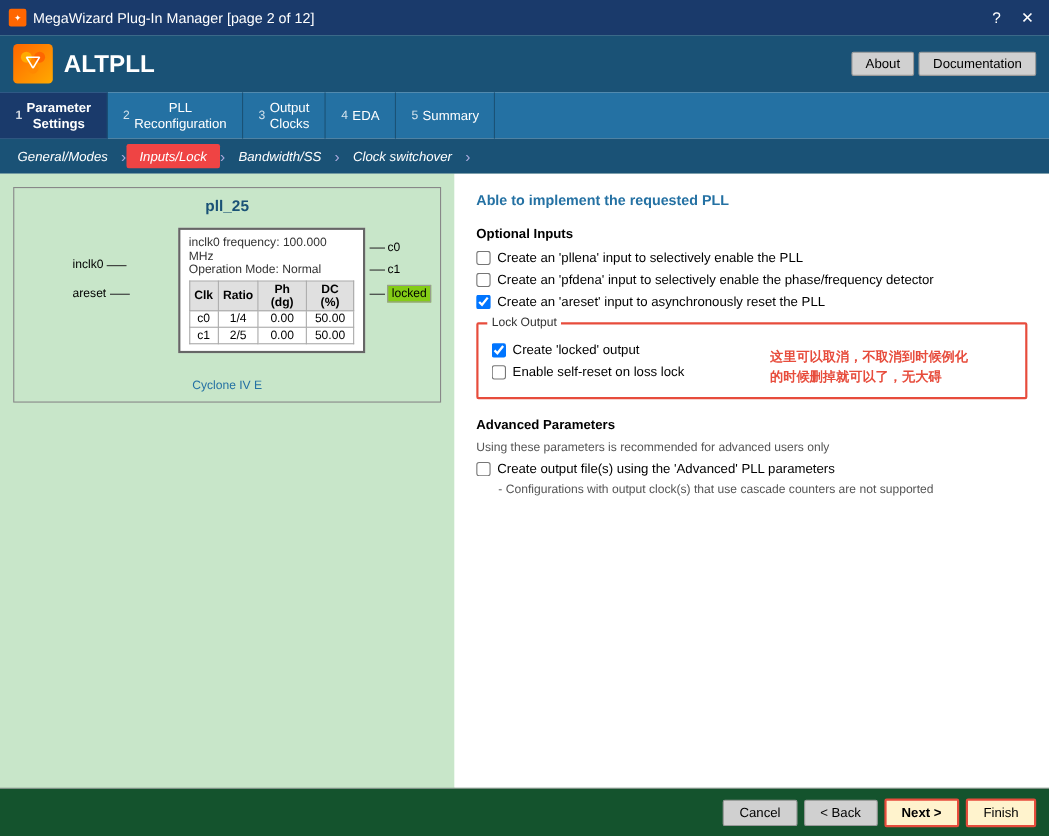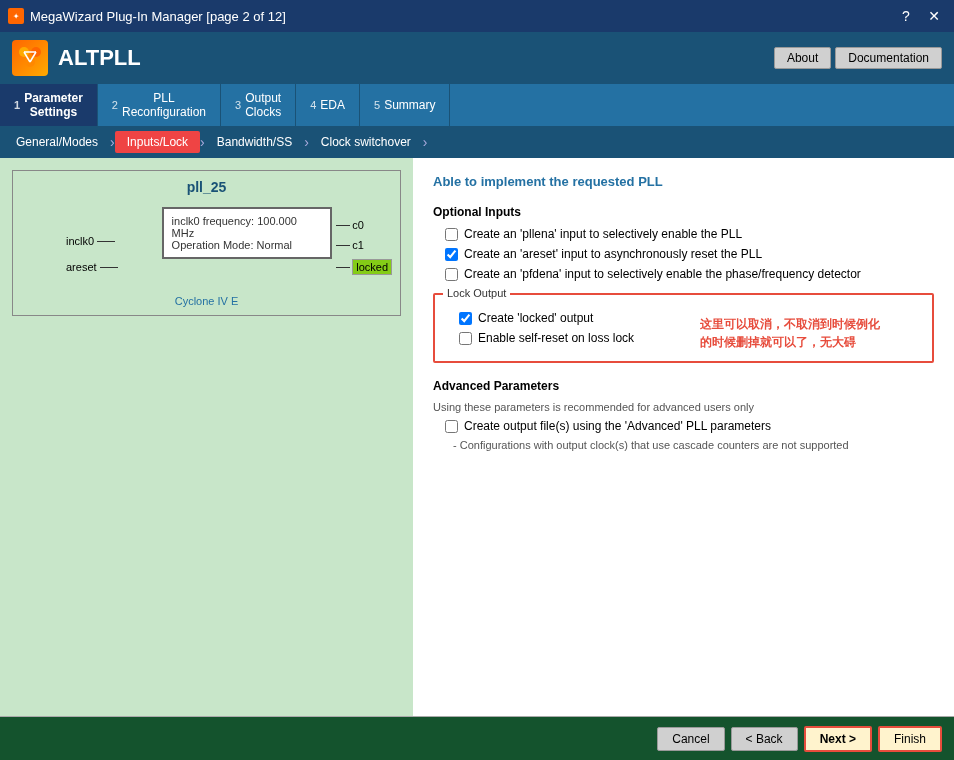--- a/index.html
+++ b/index.html
@@ -69,20 +69,21 @@
       padding: 0 4px;
     }
     .sub-tab {
       display: flex;
       align-items: flex-start;
       padding: 4px 12px;
       cursor: pointer;
       color: white;
       font-size: 12px;
       gap: 4px;
+      font-style: italic;
     }
     .sub-tab.active { background: #ef4444; border-radius: 2px; }
     .sub-arrow { color: #aad; font-size: 14px; }
 
     
     .main-content {
       display: flex;
       background: #c8e6c9;
       height: calc(760px - 32px - 52px - 42px - 32px - 44px);
       min-height: 0;
@@ -165,21 +166,21 @@
     .section-title {
       font-weight: bold;
       margin-bottom: 8px;
       font-size: 12px;
     }
 
     .checkbox-row {
       display: flex;
       align-items: center;
       gap: 6px;
-      margin: 6px 12px;
+      margin: 6px 0;
       font-size: 12px;
     }
     .checkbox-row input[type=checkbox] { margin: 0; }
     .checkbox-row label { cursor: pointer; }
 
     .lock-output-box {
       border: 2px solid #e74c3c;
       border-radius: 2px;
       padding: 10px 12px;
       margin: 12px 0;
@@ -335,20 +336,44 @@
           </div>
           <div class="pll-io-row">
             <span style="font-size:11px;">areset</span>
             <span style="display:inline-block; width:18px; height:1px; background:#333; margin-left:3px; vertical-align:middle;"></span>
           </div>
         </div>
 
         <div class="pll-box">
           <div class="pll-freq">inclk0 frequency: 100.000 MHz</div>
           <div class="pll-mode">Operation Mode: Normal</div>
+          <table class="pll-table">
+            <thead>
+              <tr>
+                <th>Clk</th>
+                <th>Ratio</th>
+                <th>Ph (dg)</th>
+                <th>DC (%)</th>
+              </tr>
+            </thead>
+            <tbody>
+              <tr>
+                <td>c0</td>
+                <td>1/4</td>
+                <td>0.00</td>
+                <td>50.00</td>
+              </tr>
+              <tr>
+                <td>c1</td>
+                <td>2/5</td>
+                <td>0.00</td>
+                <td>50.00</td>
+              </tr>
+            </tbody>
+          </table>
         </div>
 
         <div style="display:flex; flex-direction:column; justify-content:center; padding-top:16px; gap:8px; margin-left:4px;">
           <div style="display:flex; align-items:center; gap:2px;">
             <span style="display:inline-block; width:14px; height:1px; background:#333; vertical-align:middle;"></span>
             <span style="font-size:11px;">c0</span>
           </div>
           <div style="display:flex; align-items:center; gap:2px;">
             <span style="display:inline-block; width:14px; height:1px; background:#333; vertical-align:middle;"></span>
             <span style="font-size:11px;">c1</span>
@@ -368,26 +393,26 @@
 
     <div class="status-text">Able to implement the requested PLL</div>
 
     <div class="section-title">Optional Inputs</div>
 
     <div class="checkbox-row">
       <input type="checkbox" id="pllena" style="">
       <label for="pllena">Create an 'pllena' input to selectively enable the PLL</label>
     </div>
     <div class="checkbox-row">
+      <input type="checkbox" id="pfdena" style="">
+      <label for="pfdena">Create an 'pfdena' input to selectively enable the phase/frequency detector</label>
+    </div>
+    <div class="checkbox-row">
       <input type="checkbox" id="areset" checked="" style="">
       <label for="areset">Create an 'areset' input to asynchronously reset the PLL</label>
-    </div>
-    <div class="checkbox-row">
-      <input type="checkbox" id="pfdena" style="">
-      <label for="pfdena">Create an 'pfdena' input to selectively enable the phase/frequency detector</label>
     </div>
 
     <div class="lock-output-box">
       <span class="lock-output-title">Lock Output</span>
       <div class="lock-output-row">
         <div class="lock-output-checks">
           <div class="checkbox-row">
             <input type="checkbox" id="locked" checked="" style="">
             <label for="locked">Create 'locked' output</label>
           </div>

